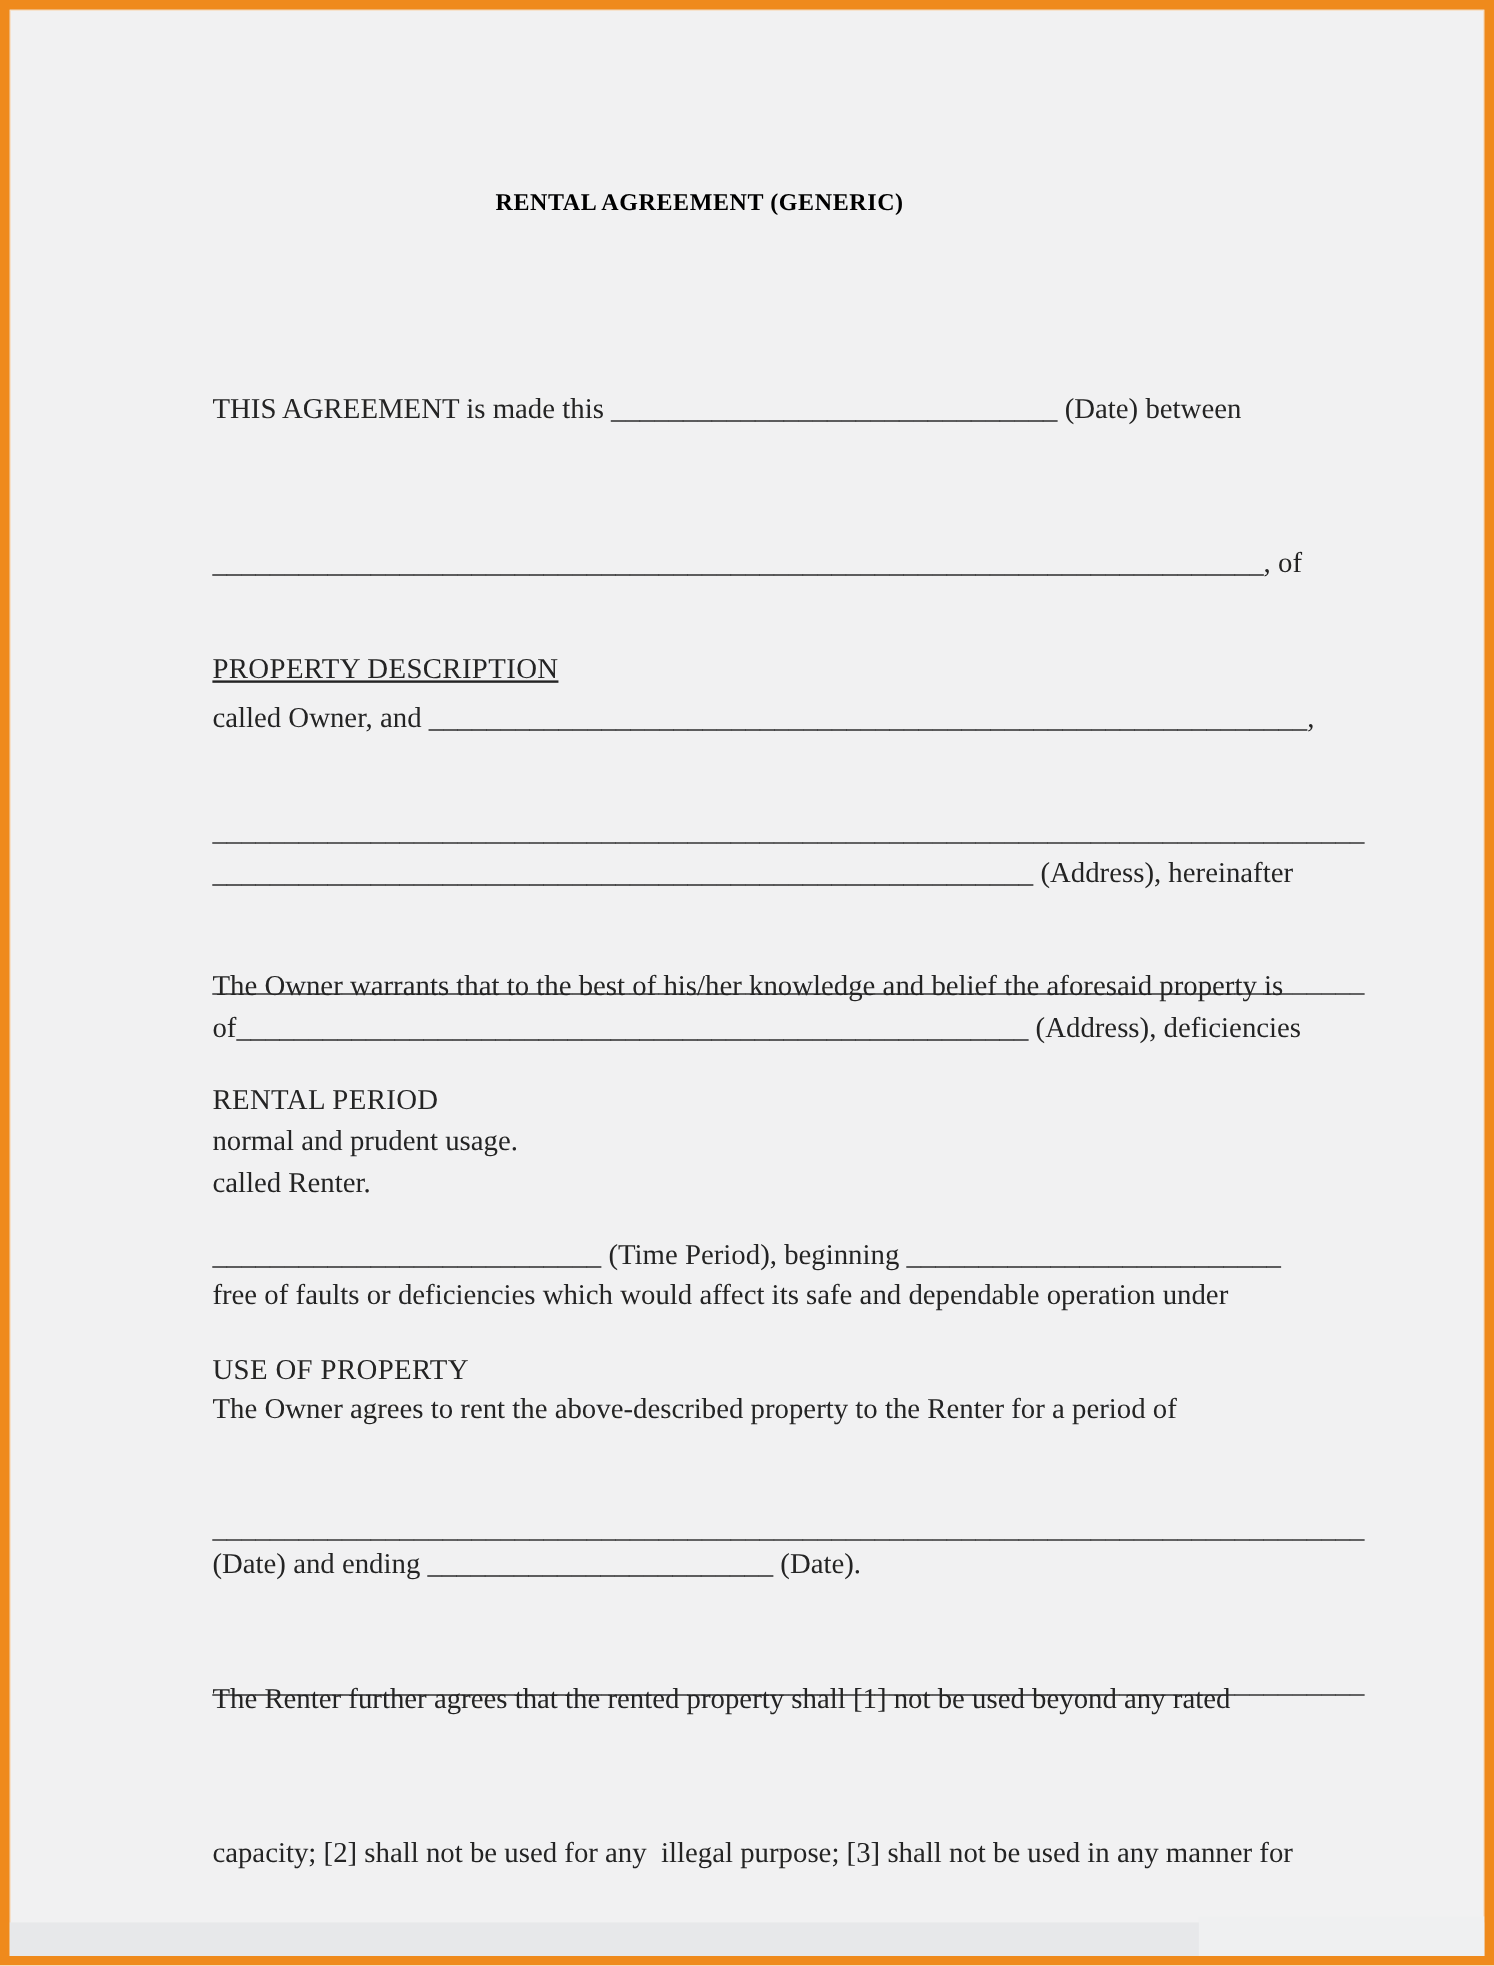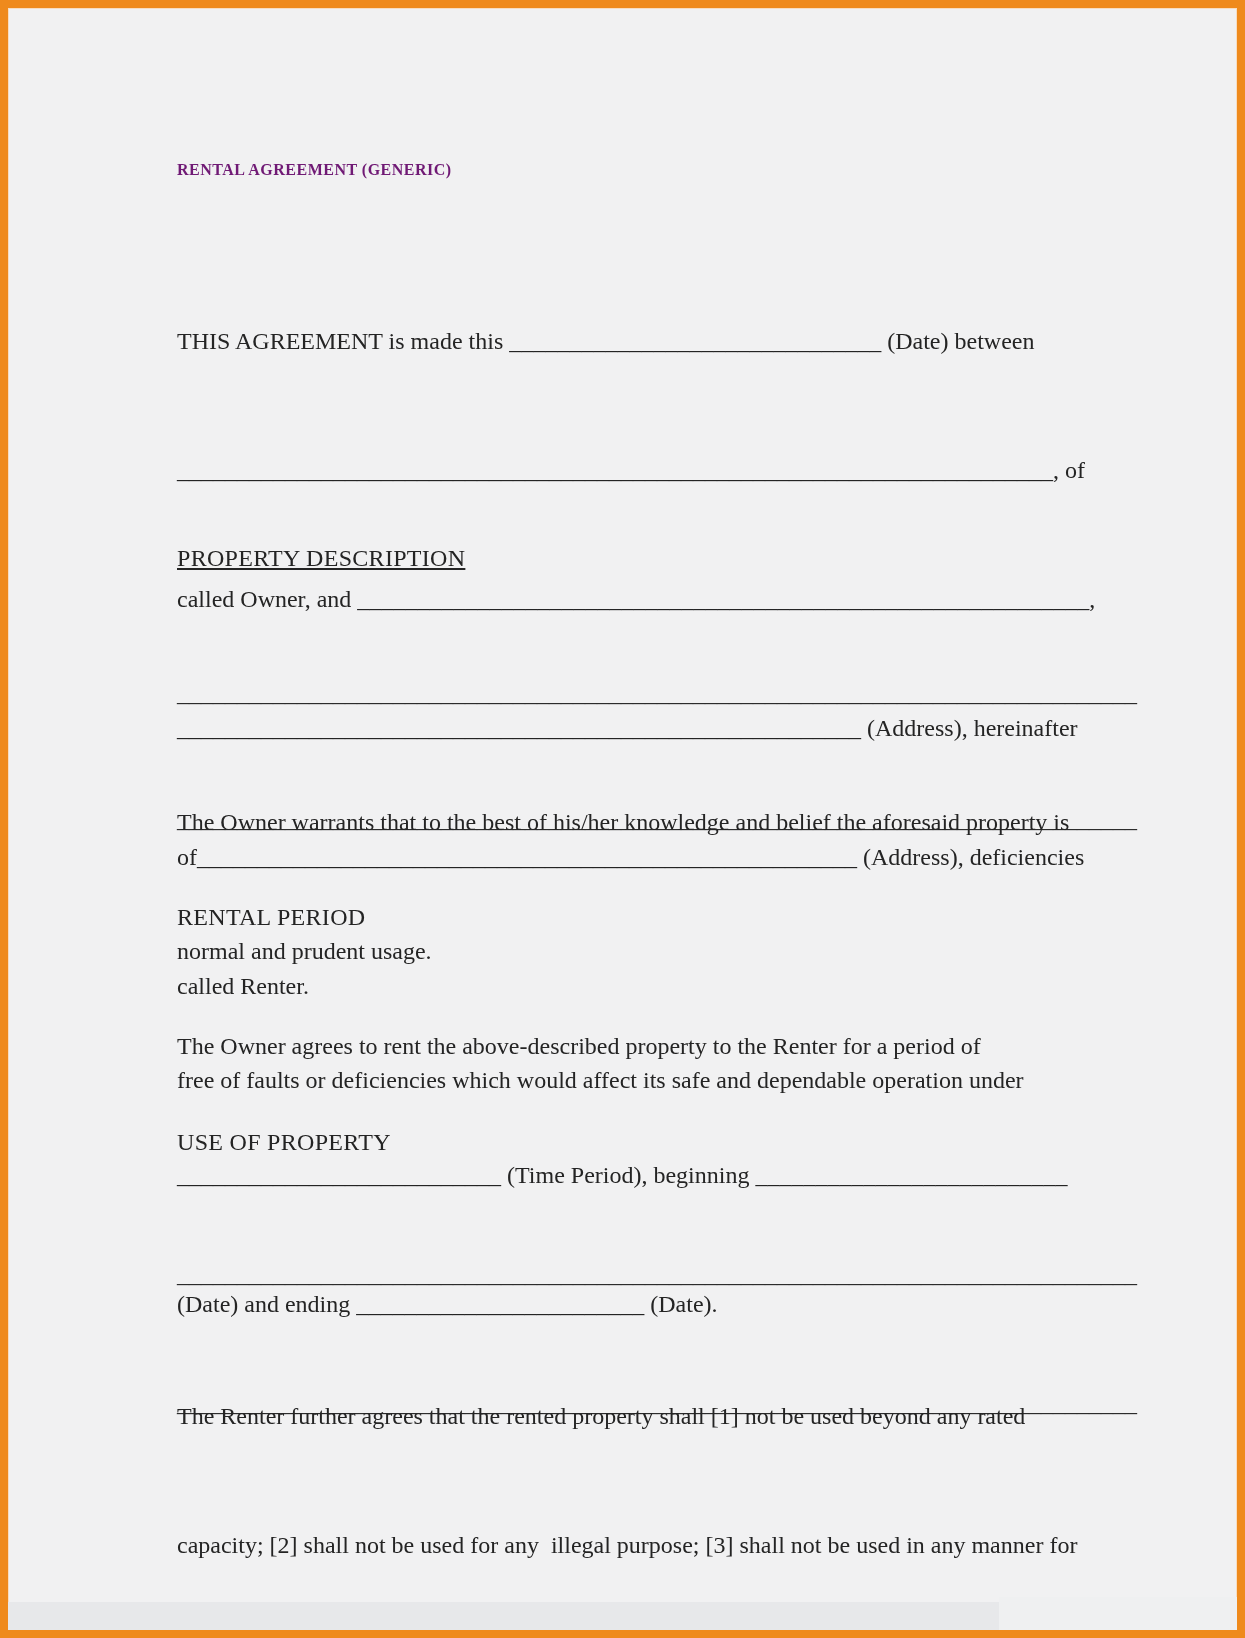--- a/index.html
+++ b/index.html
@@ -17,24 +17,25 @@
   }
   .block {
     position: absolute;
     left: 169px;
     font-size: 24px;
     line-height: 43px;
     white-space: pre;
   }
   .title {
     width: 812px;
+    text-align: center;
     font-weight: bold;
-    font-size: 16px;
+    font-size: 20px;
     letter-spacing: 0.5px;
-    color: #701a75;
+    color: #000000;
   }
   .heading { letter-spacing: 0.3px; }
   .ulines-tight { line-height: 42px; color: #2c2c2c; }
   .ulines { color: #2c2c2c; }
   .band {
     position: absolute;
     left: 0; right: 0; bottom: 0;
     height: 28px;
     background: #e7e8ea;
   }
@@ -71,22 +72,22 @@
 
   <div class="block" style="top:707px;">
     <div>The Owner warrants that to the best of his/her knowledge and belief the aforesaid property is</div>
     <div>normal and prudent usage.</div>
     <div>free of faults or deficiencies which would affect its safe and dependable operation under</div>
   </div>
 
   <div class="block heading" style="top:888px;">RENTAL PERIOD</div>
 
   <div class="block" style="top:931px;">
+    <div>___________________________ (Time Period), beginning __________________________</div>
     <div>The Owner agrees to rent the above-described property to the Renter for a period of</div>
-    <div>___________________________ (Time Period), beginning __________________________</div>
     <div>(Date) and ending ________________________ (Date).</div>
   </div>
 
   <div class="block heading" style="top:1113px;text-align:center;">USE OF PROPERTY</div>
 
   <div class="block ulines" style="top:1159px;">
     <div>________________________________________________________________________________</div>
     <div>________________________________________________________________________________</div>
   </div>
 

